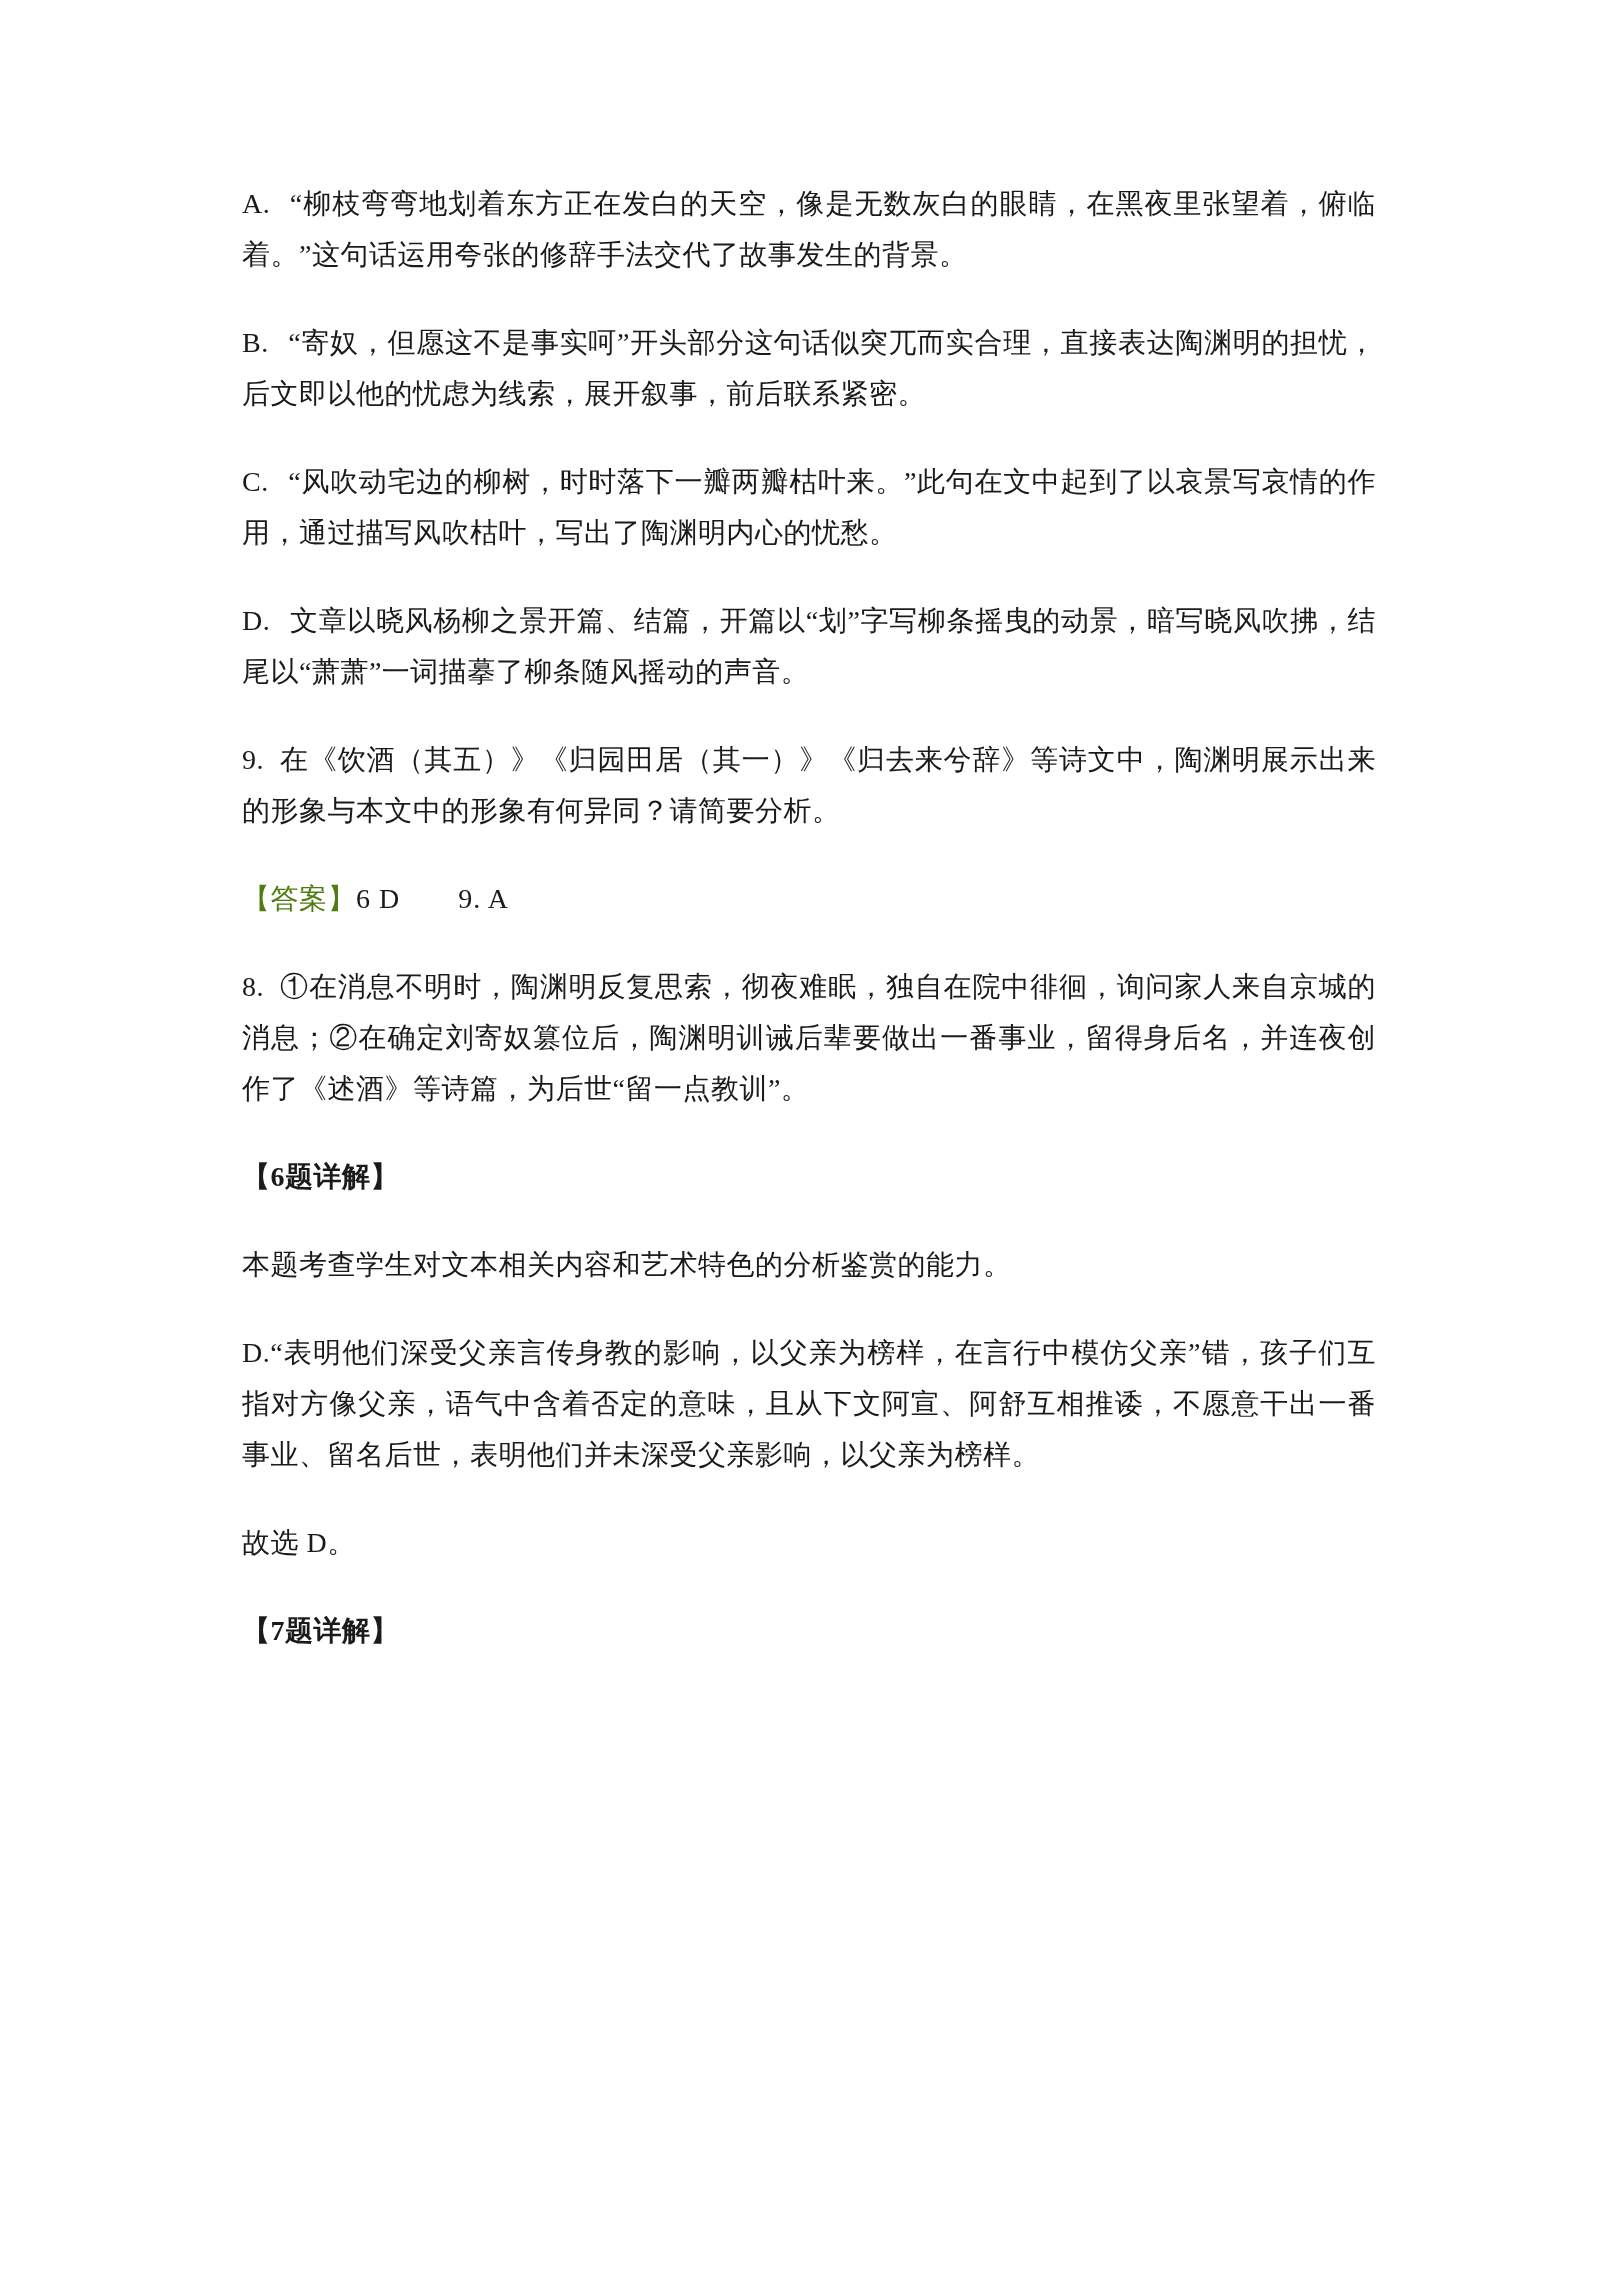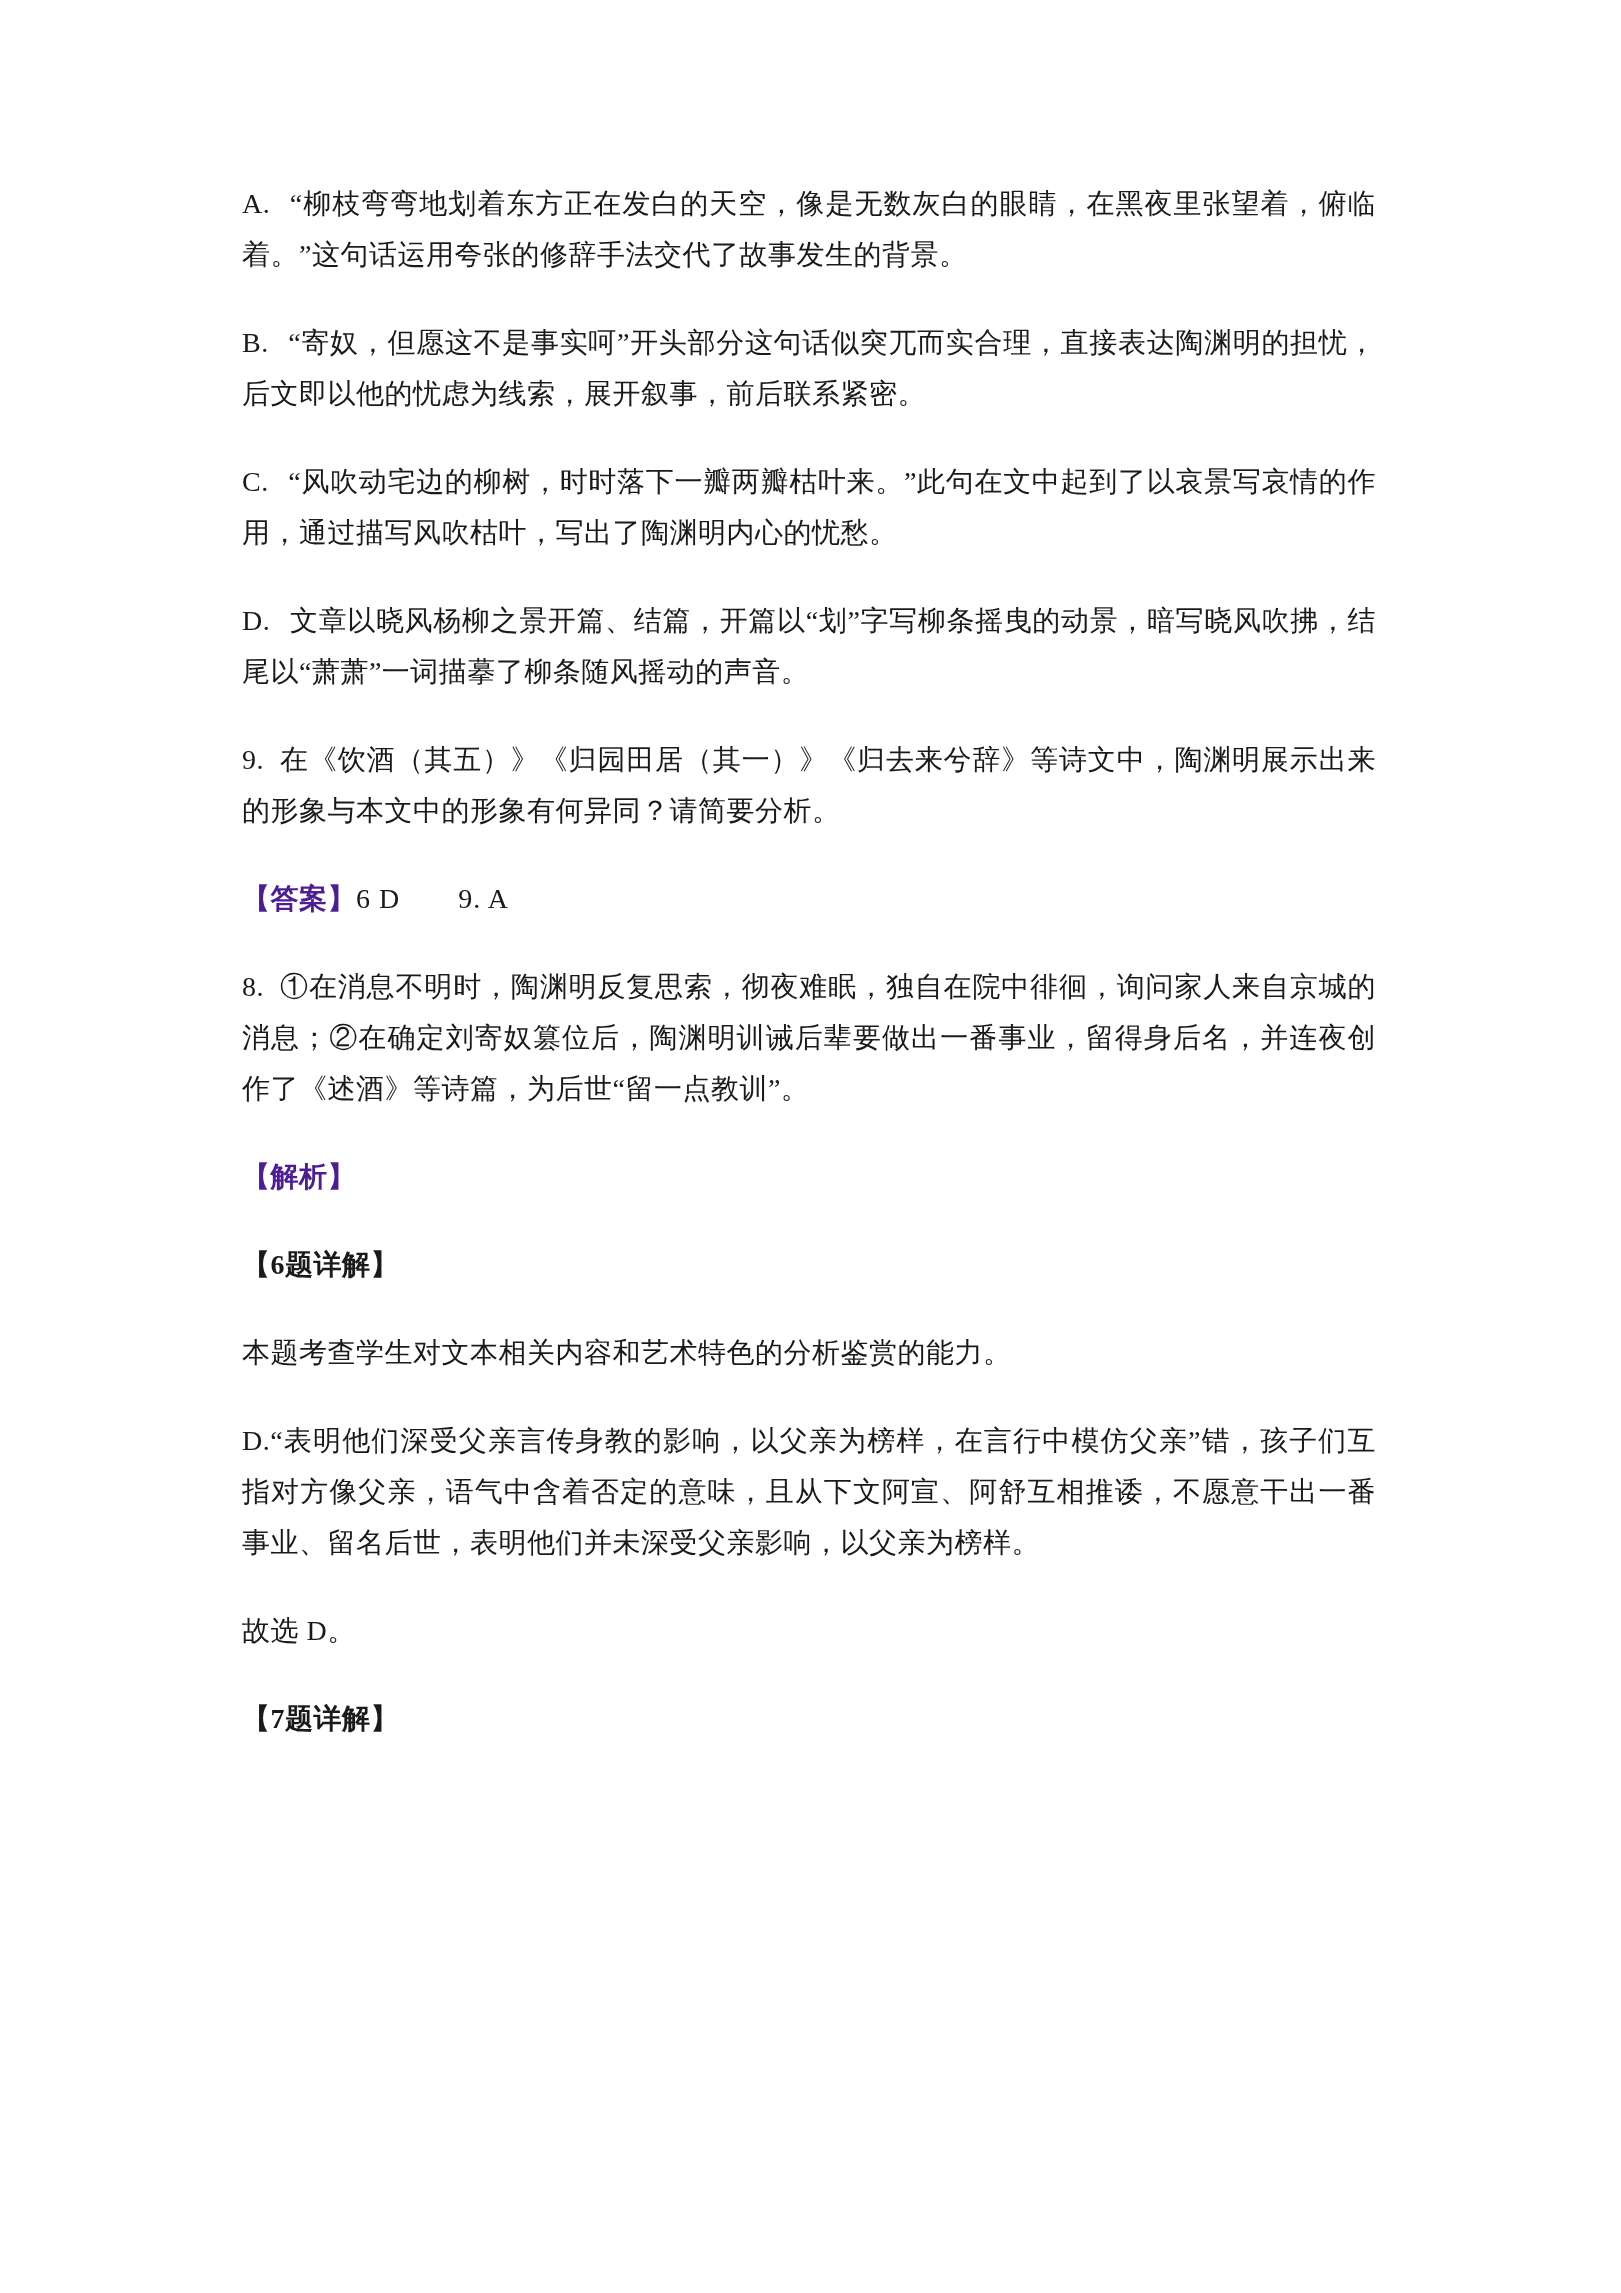--- a/index.html
+++ b/index.html
@@ -28,22 +28,22 @@
     letter-spacing: 0.5px;
     margin: 0 0 37px 0;
   }
   .label {
     margin-right: 19.6px;
   }
   .num {
     margin-right: 15.7px;
   }
   .accent {
-    color: #4c1d95;
-    font-weight: bold;
+    color: #4d7c0f;
+    font-weight: normal;
   }
   .heading {
     font-weight: bold;
   }
   .answer-line .value {
     letter-spacing: 1px;
   }
 </style>
 </head>
 <body>
@@ -69,23 +69,20 @@
 
   <p class="para answer-line">
     <span class="accent">【答案】</span><span class="value">6 D　　9. A</span>
   </p>
 
   <p class="para">
     <span class="num">8.</span><span>①在消息不明时，陶渊明反复思索，彻夜难眠，独自在院中徘徊，询问家人来自京城的消息；②在确定刘寄奴篡位后，陶渊明训诫后辈要做出一番事业，留得身后名，并连夜创作了《述酒》等诗篇，为后世“留一点教训”。</span>
   </p>
 
 
-  <p class="para">
-    <span class="accent">【解析】</span>
-  </p>
 
   <p class="para heading">【6题详解】</p>
 
   <p class="para">本题考查学生对文本相关内容和艺术特色的分析鉴赏的能力。</p>
 
   <p class="para">D.“表明他们深受父亲言传身教的影响，以父亲为榜样，在言行中模仿父亲”错，孩子们互指对方像父亲，语气中含着否定的意味，且从下文阿宣、阿舒互相推诿，不愿意干出一番事业、留名后世，表明他们并未深受父亲影响，以父亲为榜样。</p>
 
   <p class="para">故选 D。</p>
 
   <p class="para heading">【7题详解】</p>

